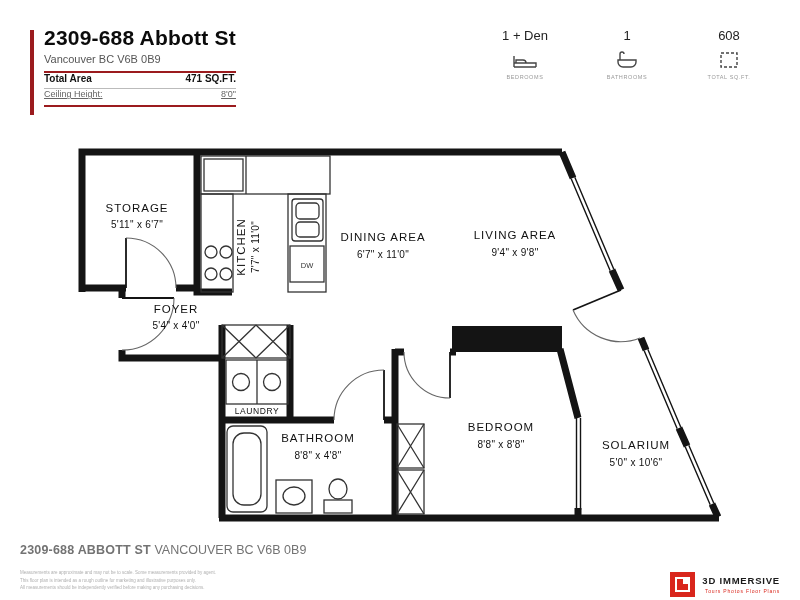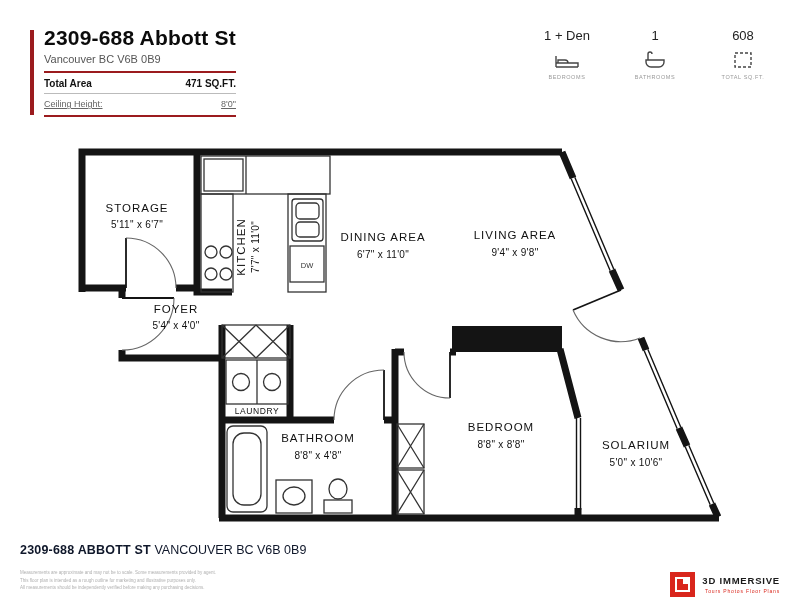--- a/index.html
+++ b/index.html
@@ -7,41 +7,41 @@
     width:800px;height:600px;position:relative;background:#ffffff;
     font-family:"Liberation Sans", sans-serif;overflow:hidden;color:#111;
   }
   
   .red-bar{position:absolute;left:30px;top:30px;width:4px;height:85px;background:#9b1b1e;}
   .title-block{position:absolute;left:44px;top:26px;width:192px;}
   .title{font-size:21px;font-weight:bold;color:#0b0b0b;letter-spacing:.2px;margin:0;}
   .subtitle{font-size:11px;color:#555;margin-top:3px;}
   .rule{height:0;border-top:2px solid #9b1b1e;margin-top:6px;}
   .rule.thin{border-top:1px solid #bbb;margin-top:4px;}
-  .meta-row{display:flex;justify-content:space-between;margin-top:5px;font-size:10px;font-weight:bold;color:#111;}
+  .meta-row{display:flex;justify-content:space-between;font-size:10px;font-weight:bold;color:#111;}
   .meta-row.dim{font-weight:normal;color:#666;font-size:9px;text-decoration:underline;}
   
-  .stats{position:absolute;right:26px;top:28px;display:flex;gap:26px;}
+  .stats{position:absolute;right:40px;top:28px;display:flex;gap:40px;}
   .stat{width:62px;display:flex;flex-direction:column;align-items:center;}
   .stat .val{font-size:13px;color:#222;font-weight:500;}
   .stat .ic{margin-top:7px;height:20px;}
   .stat .lbl{font-size:5.5px;color:#999;letter-spacing:.6px;margin-top:4px;}
   
   svg.plan{position:absolute;left:0;top:0;}
   .wall{stroke:#141414;stroke-width:7;fill:none;}
   .win{stroke:#141414;stroke-width:1.4;fill:none;}
   .fix{stroke:#333;stroke-width:1.3;fill:none;}
   .leaf{stroke:#141414;stroke-width:1.8;fill:none;}
   .arc{stroke:#666;stroke-width:1.1;fill:none;}
   .rname{font-size:11.5px;letter-spacing:1px;fill:#111;text-anchor:middle;}
   .rdim{font-size:10px;letter-spacing:.3px;fill:#111;text-anchor:middle;}
   .rsmall{font-size:8.5px;letter-spacing:.6px;fill:#111;text-anchor:middle;}
   .dwtxt{font-size:7.5px;fill:#333;text-anchor:middle;}
   
-  .footer-addr{position:absolute;left:20px;top:543px;font-size:12.5px;color:#0f172a;}
+  .footer-addr{position:absolute;left:20px;top:543px;font-size:12.5px;color:#737373;}
   .footer-addr b{font-weight:bold;letter-spacing:.2px;}
   .disclaimer{position:absolute;left:20px;top:569px;font-size:4.5px;color:#b0b0b0;line-height:1.7;}
   .brand{position:absolute;right:20px;top:536px;width:170px;margin-top:36px;}
   .brand-top{display:flex;justify-content:flex-end;align-items:center;gap:7px;}
   .brand-logo{width:25px;height:25px;background:#d9261c;position:relative;flex:0 0 auto;}
   .brand-logo:before{content:"";position:absolute;left:5px;top:5px;right:5px;bottom:5px;border:2px solid #fff;}
   .brand-logo:after{content:"";position:absolute;right:5px;top:5px;width:7px;height:7px;background:#fff;}
   .brand-name{font-size:9.5px;font-weight:bold;letter-spacing:.8px;color:#1a1a1a;}
   .brand-tag{font-size:5px;color:#d9261c;letter-spacing:.8px;text-align:right;margin-top:2px;}
   .brand-lines{margin-top:4px;font-size:4.5px;color:#aaa;text-align:right;line-height:1.8;}

